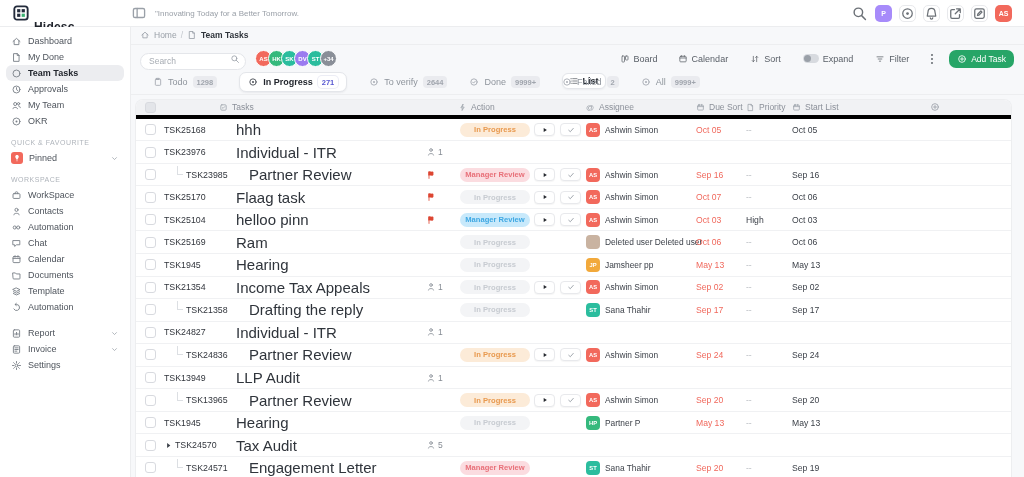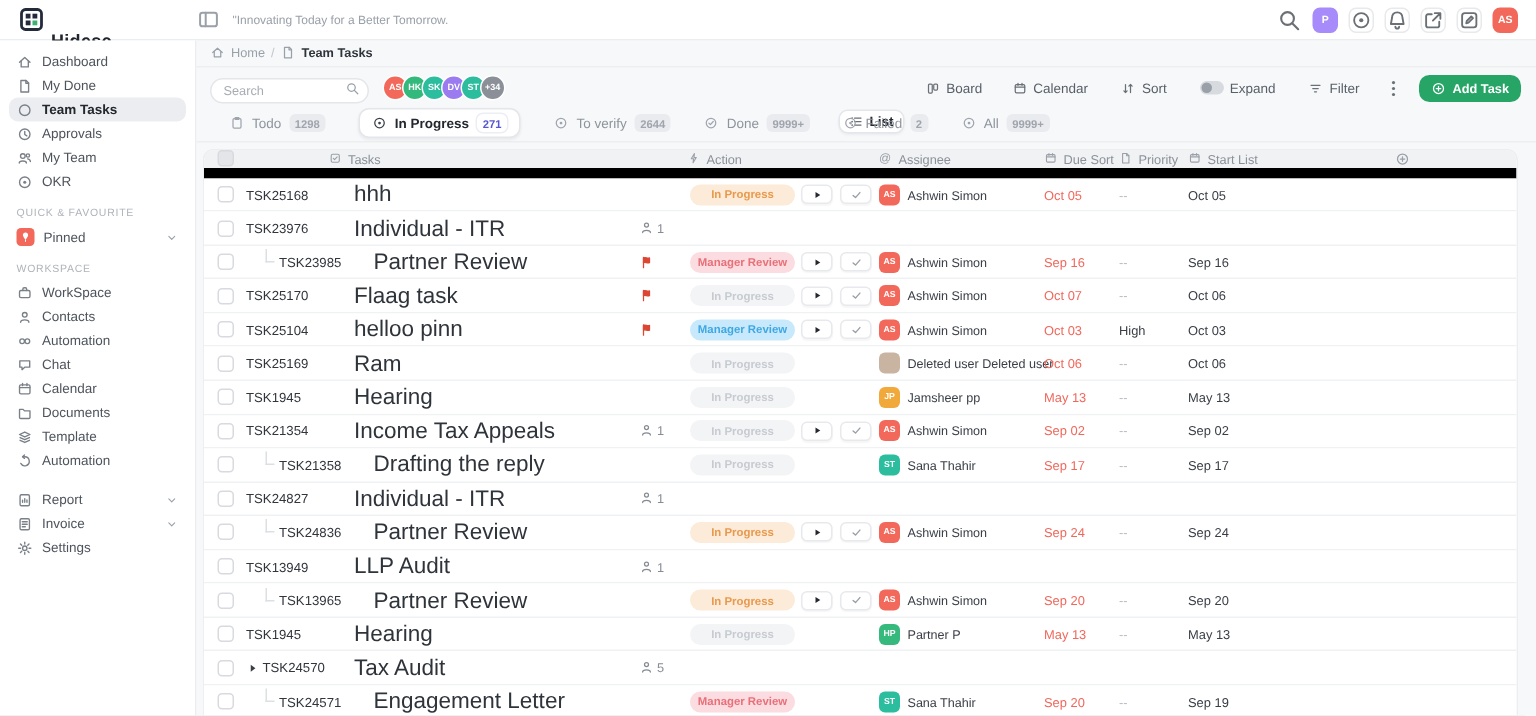--- a/index.html
+++ b/index.html
@@ -53,36 +53,36 @@
   .member { width:17px; height:17px; border-radius:50%; border:1.5px solid #FFFFFF; display:inline-flex; align-items:center; justify-content:center; color:#fff; font-size:6px; font-weight:700; margin-left:-4px; cursor:pointer; }
   .member:first-child { margin-left:0; }
   .member.more { background:#8A8F98; }
   .tool-right { margin-left:auto; display:flex; align-items:center; gap:10px; }
   .view-btn { display:inline-flex; align-items:center; gap:4px; font-size:9px; color:#595F67; cursor:pointer; padding:2px 6px; border-radius:6px; white-space:nowrap; }
   .view-btn .ico { width:10px; height:10px; display:inline-flex; color:#6B7076; }
   .view-btn.active { background:#fff; border:1px solid #E4E6EA; box-shadow:0 1px 2px rgba(20,24,32,.05); color:#23272E; font-weight:700;margin-top:44px; }
   .toggle { width:16px; height:9px; border-radius:5px; background:#D7DADF; position:relative; display:inline-block; }
   .toggle::after { content:""; position:absolute; left:1px; top:1px; width:7px; height:7px; border-radius:50%; background:#9AA0A8; }
   .dots-btn { width:14px; height:16px; display:inline-flex; align-items:center; justify-content:center; color:#6B7076; cursor:pointer; }
-  .add-task { display:inline-flex; align-items:flex-start; gap:4px; background:#27A567; color:#fff; font-size:8.5px; font-weight:700; border-radius:7px; padding:4px 8px; cursor:pointer; white-space:nowrap; }
+  .add-task { display:inline-flex; align-items:flex-start; gap:4px; background:#27A567; color:#fff; font-size:8.5px; font-weight:400; border-radius:7px; padding:4px 8px; cursor:pointer; white-space:nowrap; }
   .add-task .ico { width:10px; height:10px; display:inline-flex; }
 
   
   .tabs-row { display:flex; align-items:center; gap:22px; height:24px; padding-left:22px; border-bottom:1px solid #EDEEF0; }
   .tab { display:inline-flex; align-items:center; gap:5px; font-size:9px; color:#8E949C; cursor:pointer; white-space:nowrap; }
   .tab .ico { width:10px; height:10px; display:inline-flex; color:#A0A5AD; }
   .tab .count { font-size:7.5px; color:#A0A5AD; background:#EAEBEF; border-radius:4px; padding:1.5px 4px; font-weight:700; }
   .tab.active { background:#fff; border:1px solid #E4E6EA; border-radius:7px; padding:3px 8px; box-shadow:0 1px 2px rgba(20,24,32,.06); color:#23272E; font-weight:700; }
   .tab.active .ico { color:#3A3F47; }
   .tab.active .count { background:#fff; color:#5757D1; box-shadow:0 0 0 1px #ECEDF5; }
 
   
   .table-card { margin:4px 12px 0 4px; background:#fff; border-radius:8px 8px 0 0; overflow:hidden; border:1px solid #EDEEF0; border-bottom:none; }
   .tgrid { display:grid; grid-template-columns:28px 72px 190px 32px 76px 26px 26px 110px 50px 46px 130px 1fr; align-items:center; }
-  .thead { height:19px; background:#F1F2F4; color:#8B9099; font-size:8.5px; border-bottom:7px solid #000000; }
+  .thead { height:19px; background:#F1F2F4; color:#8B9099; font-size:8.5px; border-bottom:4px solid #000000; }
   .thead .hcell { display:inline-flex; align-items:center; gap:4px; white-space:nowrap; }
   .thead .ico { width:9px; height:9px; display:inline-flex; color:#9AA0A8; }
   .cb { width:11px; height:11px; border-radius:3px; border:1px solid #D8DADF; background:#fff; margin-left:9px; cursor:pointer; }
   .cb.head { background:#E3E5E9; border-color:#D8DADF; }
   .trow { height:22.55px; background:#fff; border-bottom:1px solid #F0F1F3; font-size:9px; }
   .tid { color:#31353C; font-size:8.8px; display:inline-flex; align-items:center; white-space:nowrap; }
   .tname { color:#2F343B; font-size:15px; white-space:nowrap; overflow:hidden; }
   .indent-pad { padding-left:13px; }
   .conn { display:inline-block; width:6px; height:9px; border-left:1px solid #DCDFE3; border-bottom:1px solid #DCDFE3; margin-right:3px; transform:translateY(-4px); }
   .exp { width:9px; height:9px; display:inline-flex; color:#3A3F47; margin-right:2px; }

